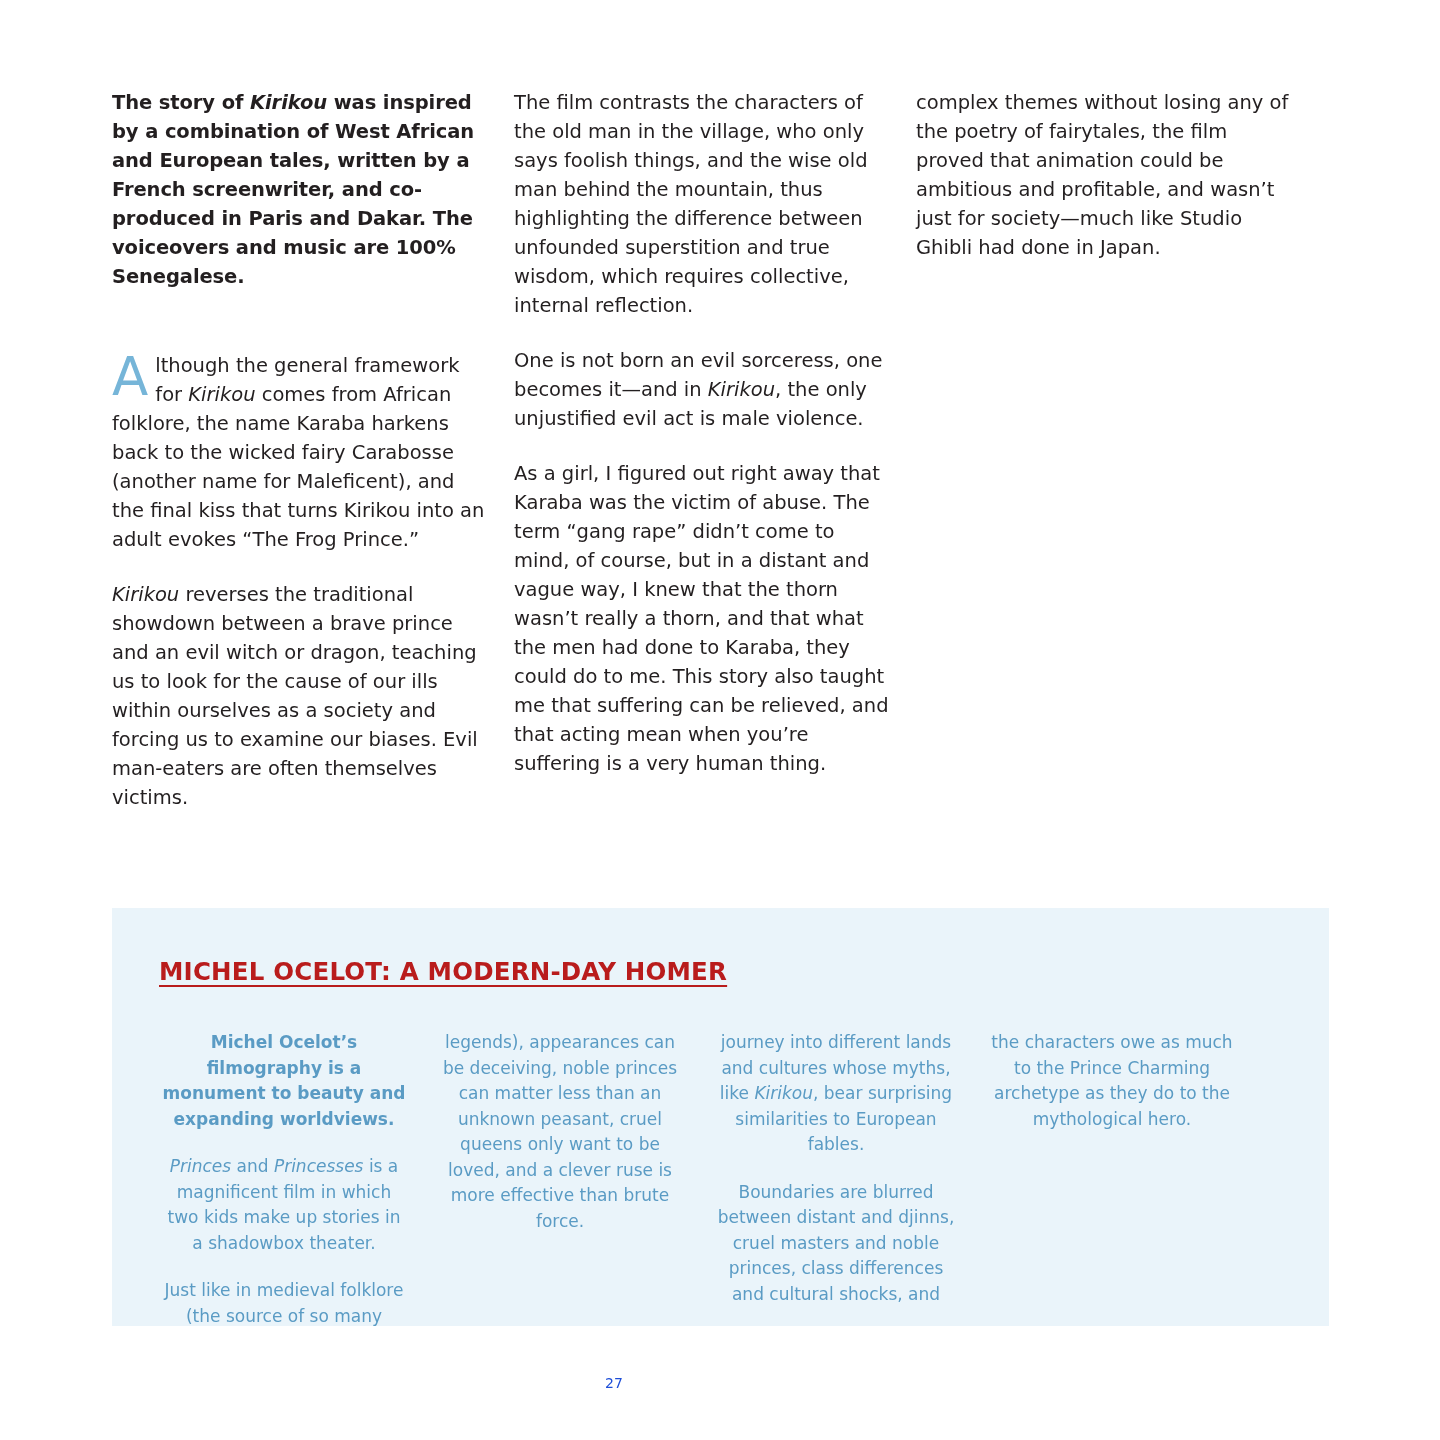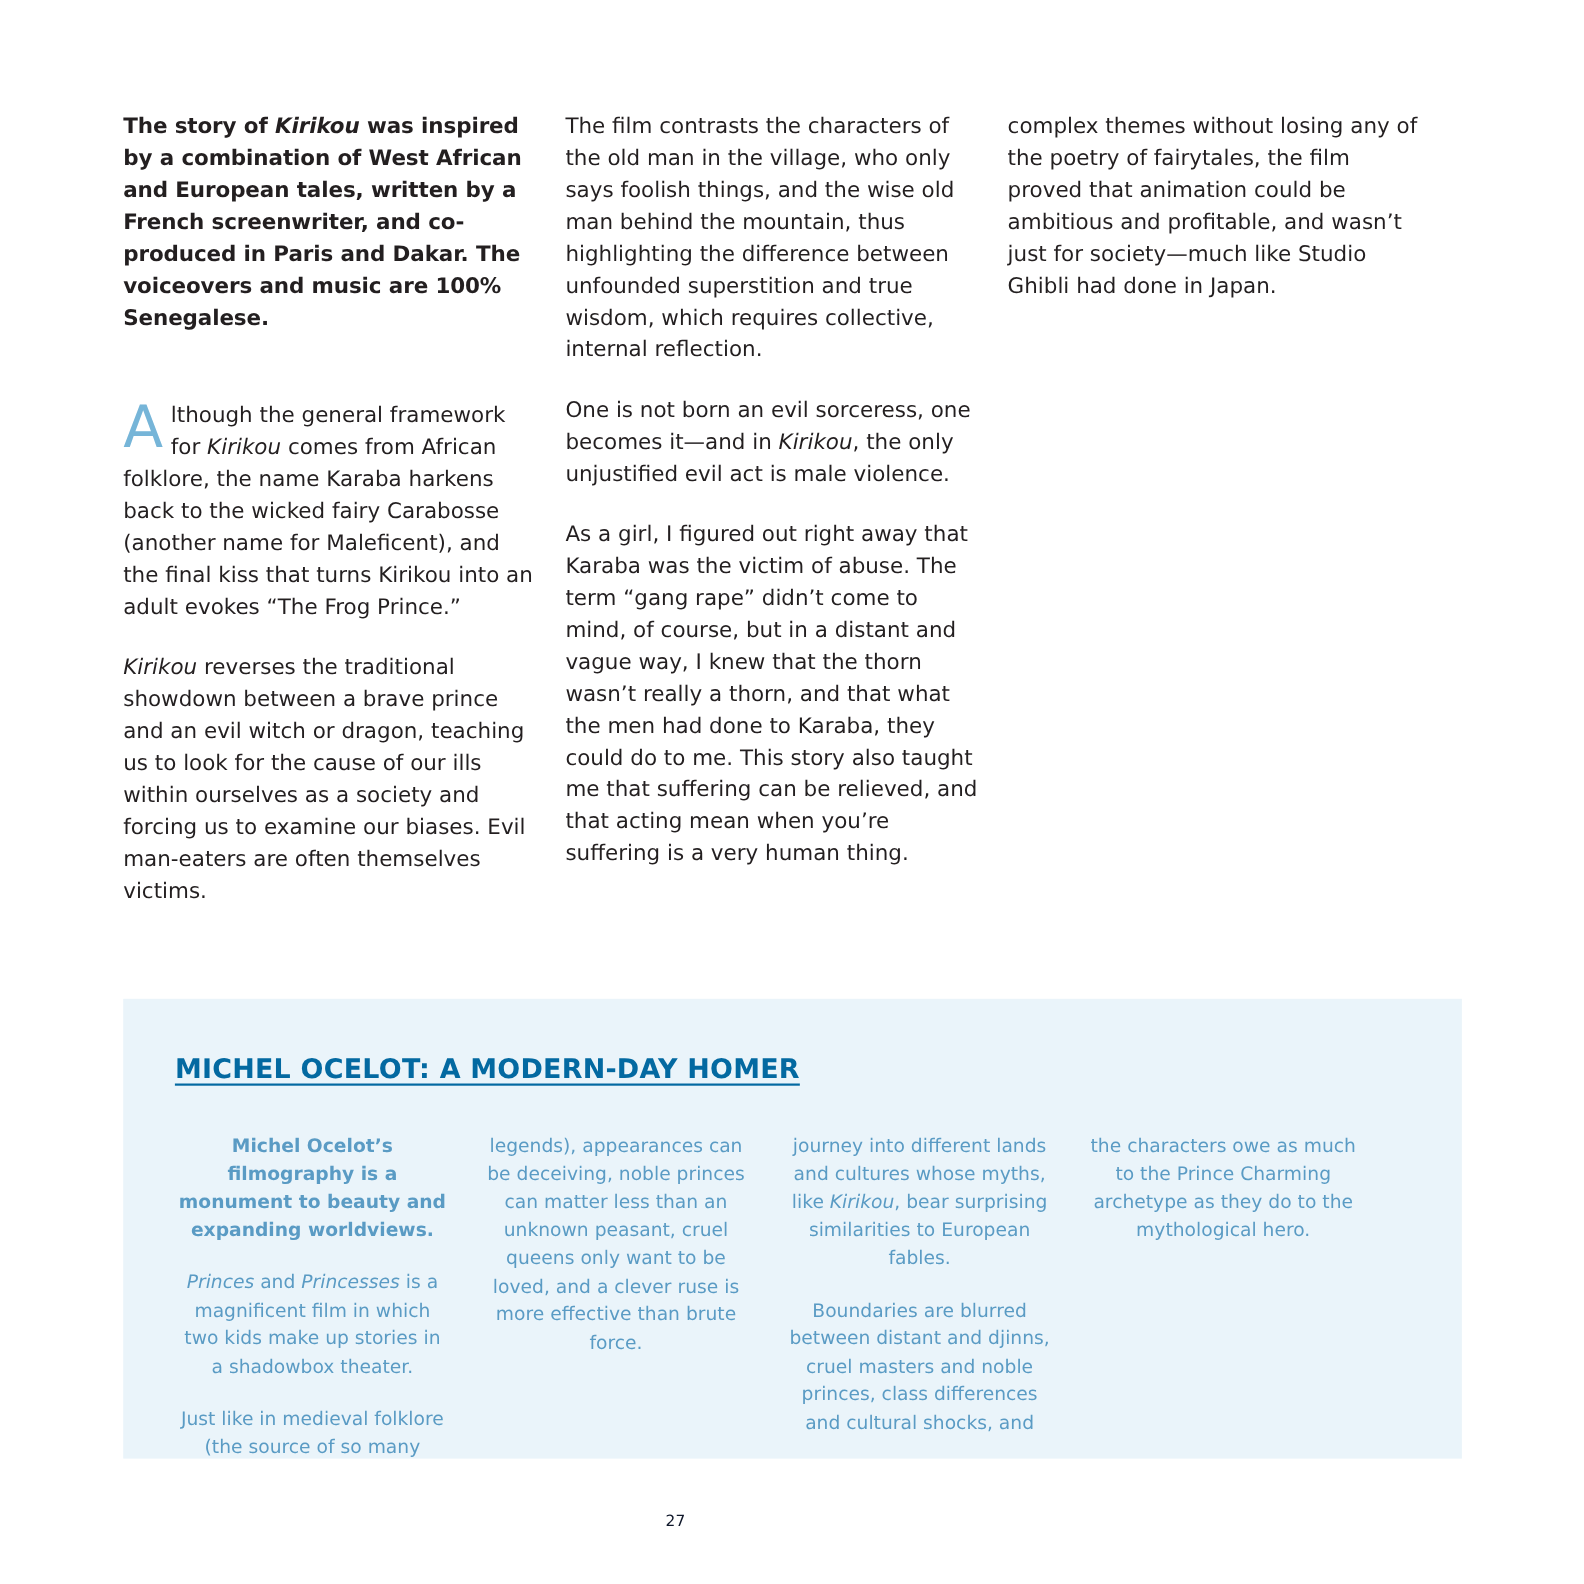--- a/index.html
+++ b/index.html
@@ -18,21 +18,21 @@
     position: relative;
     width: 1440px;
     height: 1440px;
     box-sizing: border-box;
   }
 
   
   .article {
     position: absolute;
     left: 112px;
-    top: 100px;
+    top: 88px;
     width: 1220px;
     display: flex;
     gap: 24px;
   }
   .col {
     width: 378px;
   }
   .col p {
     margin: 0 0 26px 0;
     font-size: 19.5px;
@@ -77,21 +77,21 @@
     width: 1217px;
     height: 418px;
     background: #eaf4fa;
   }
   .panel-title {
     position: absolute;
     left: 47px;
     top: 49px;
     font-size: 24.5px;
     font-weight: bold;
-    color: #0369a1;
+    color: #b91c1c;
     text-decoration: underline;
     text-underline-offset: 5px;
     letter-spacing: 0.2px;
   }
   .panel-cols {
     position: absolute;
     left: 48px;
     top: 122px;
     width: 1125px;
     display: flex;
@@ -118,21 +118,21 @@
   }
 
   
   .folio {
     position: absolute;
     left: 0;
     top: 1375px;
     width: 1228px;
     text-align: center;
     font-size: 14px;
-    color: #0f172a;
+    color: #1d4ed8;
   }
 </style>
 </head>
 <body>
 
 <div class="page">
 
   <div class="article" id="article-cols">
       <div class="col">
         <p class="intro">The story of <em>Kirikou</em> was inspired by a combination of West African and European tales, written by a French screenwriter, and co-produced in Paris and Dakar. The voiceovers and music are 100% Senegalese.</p>

